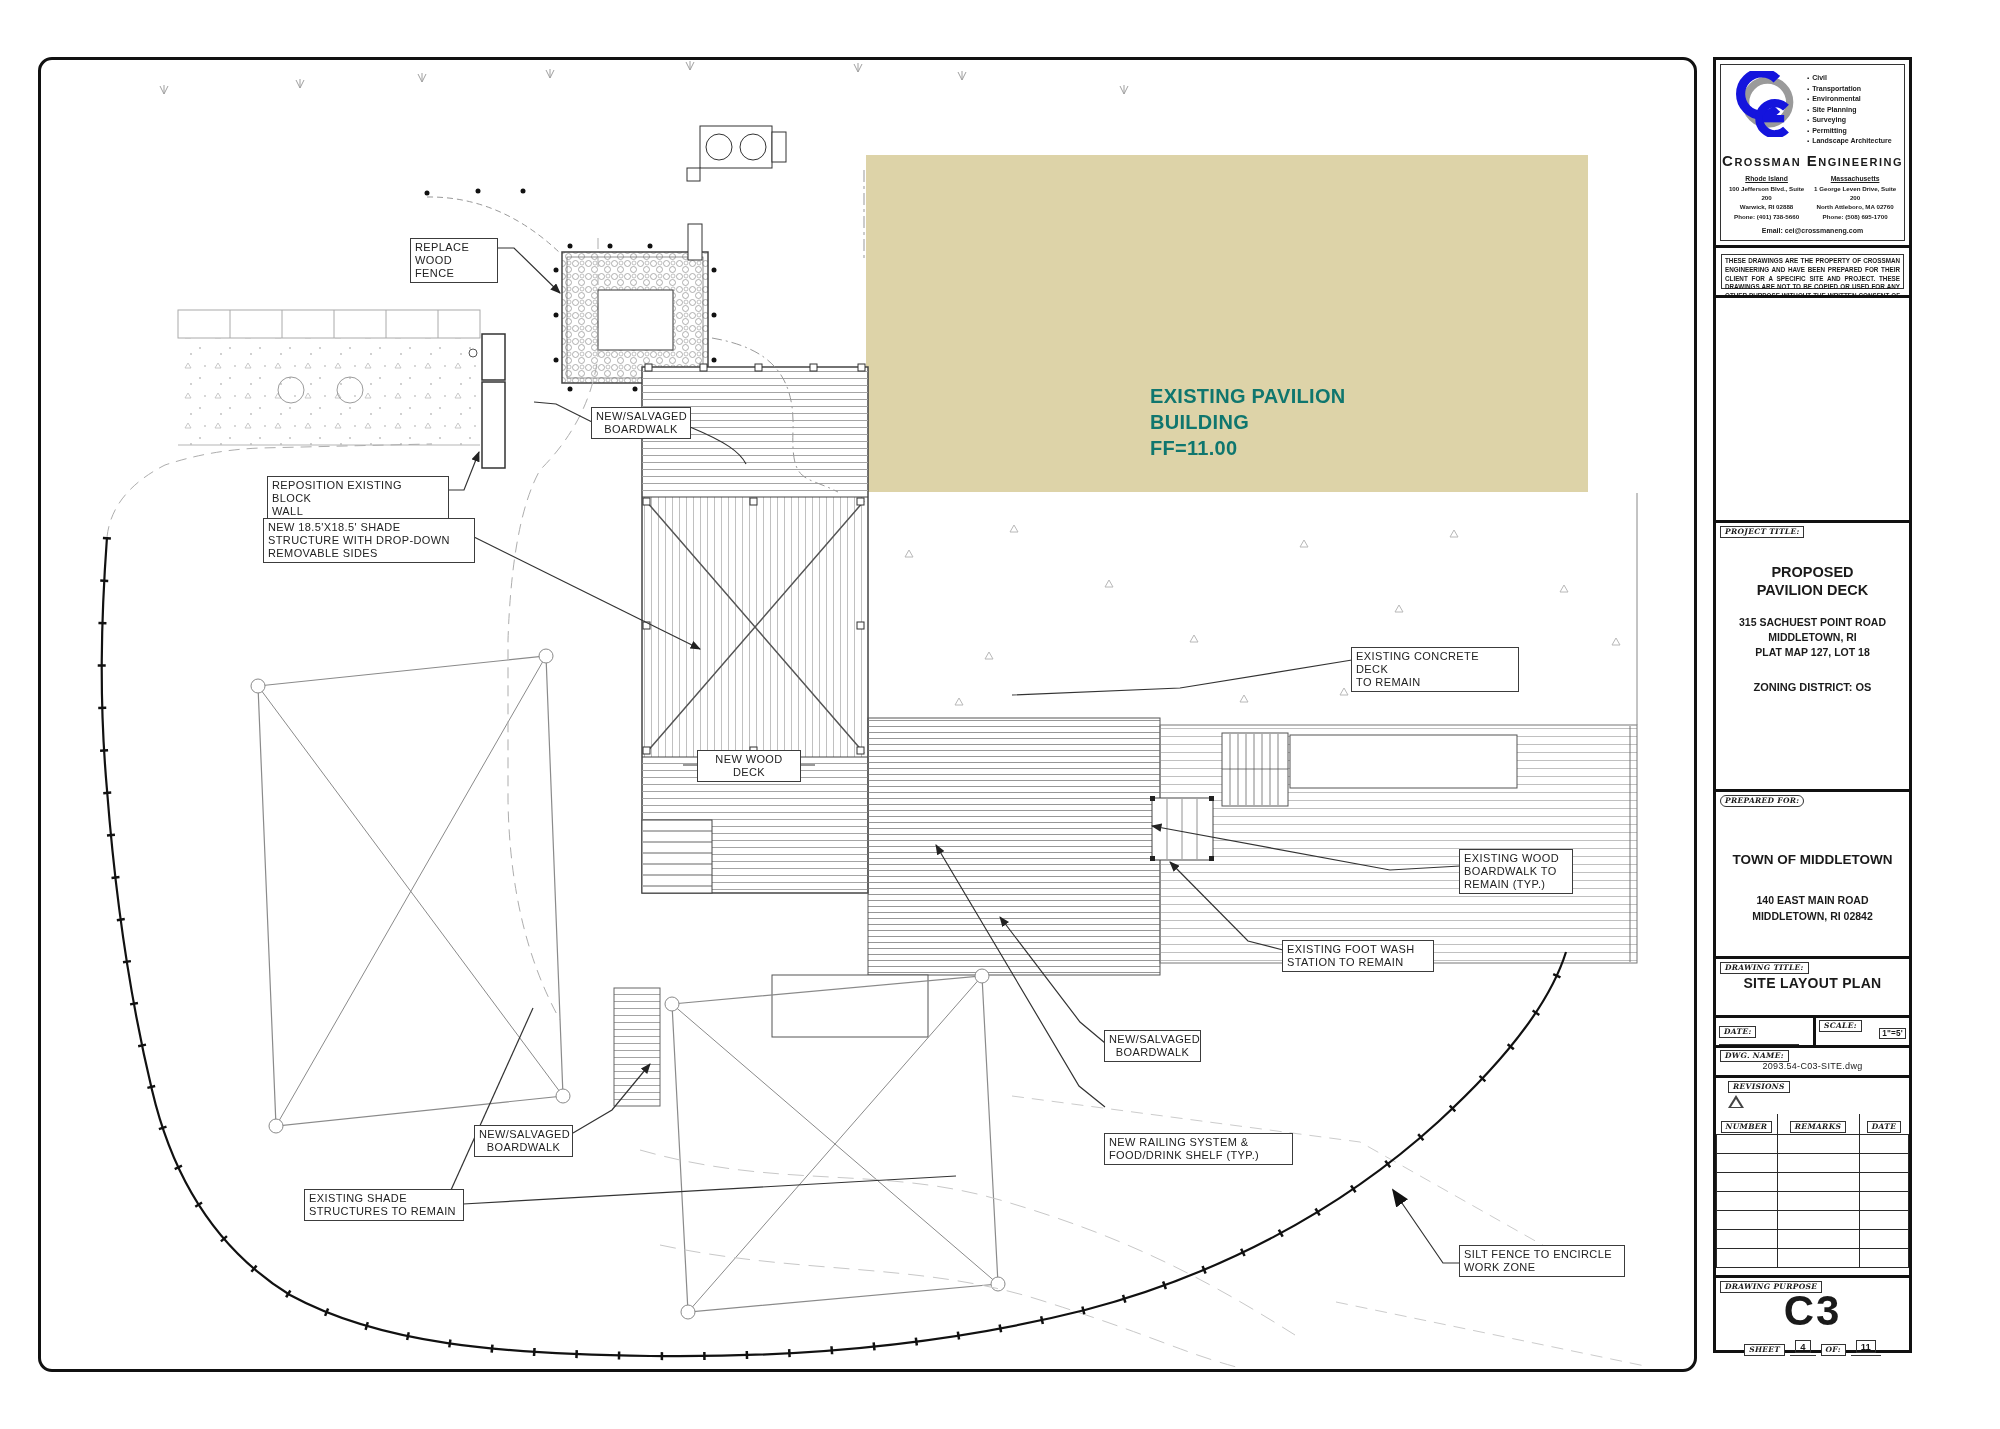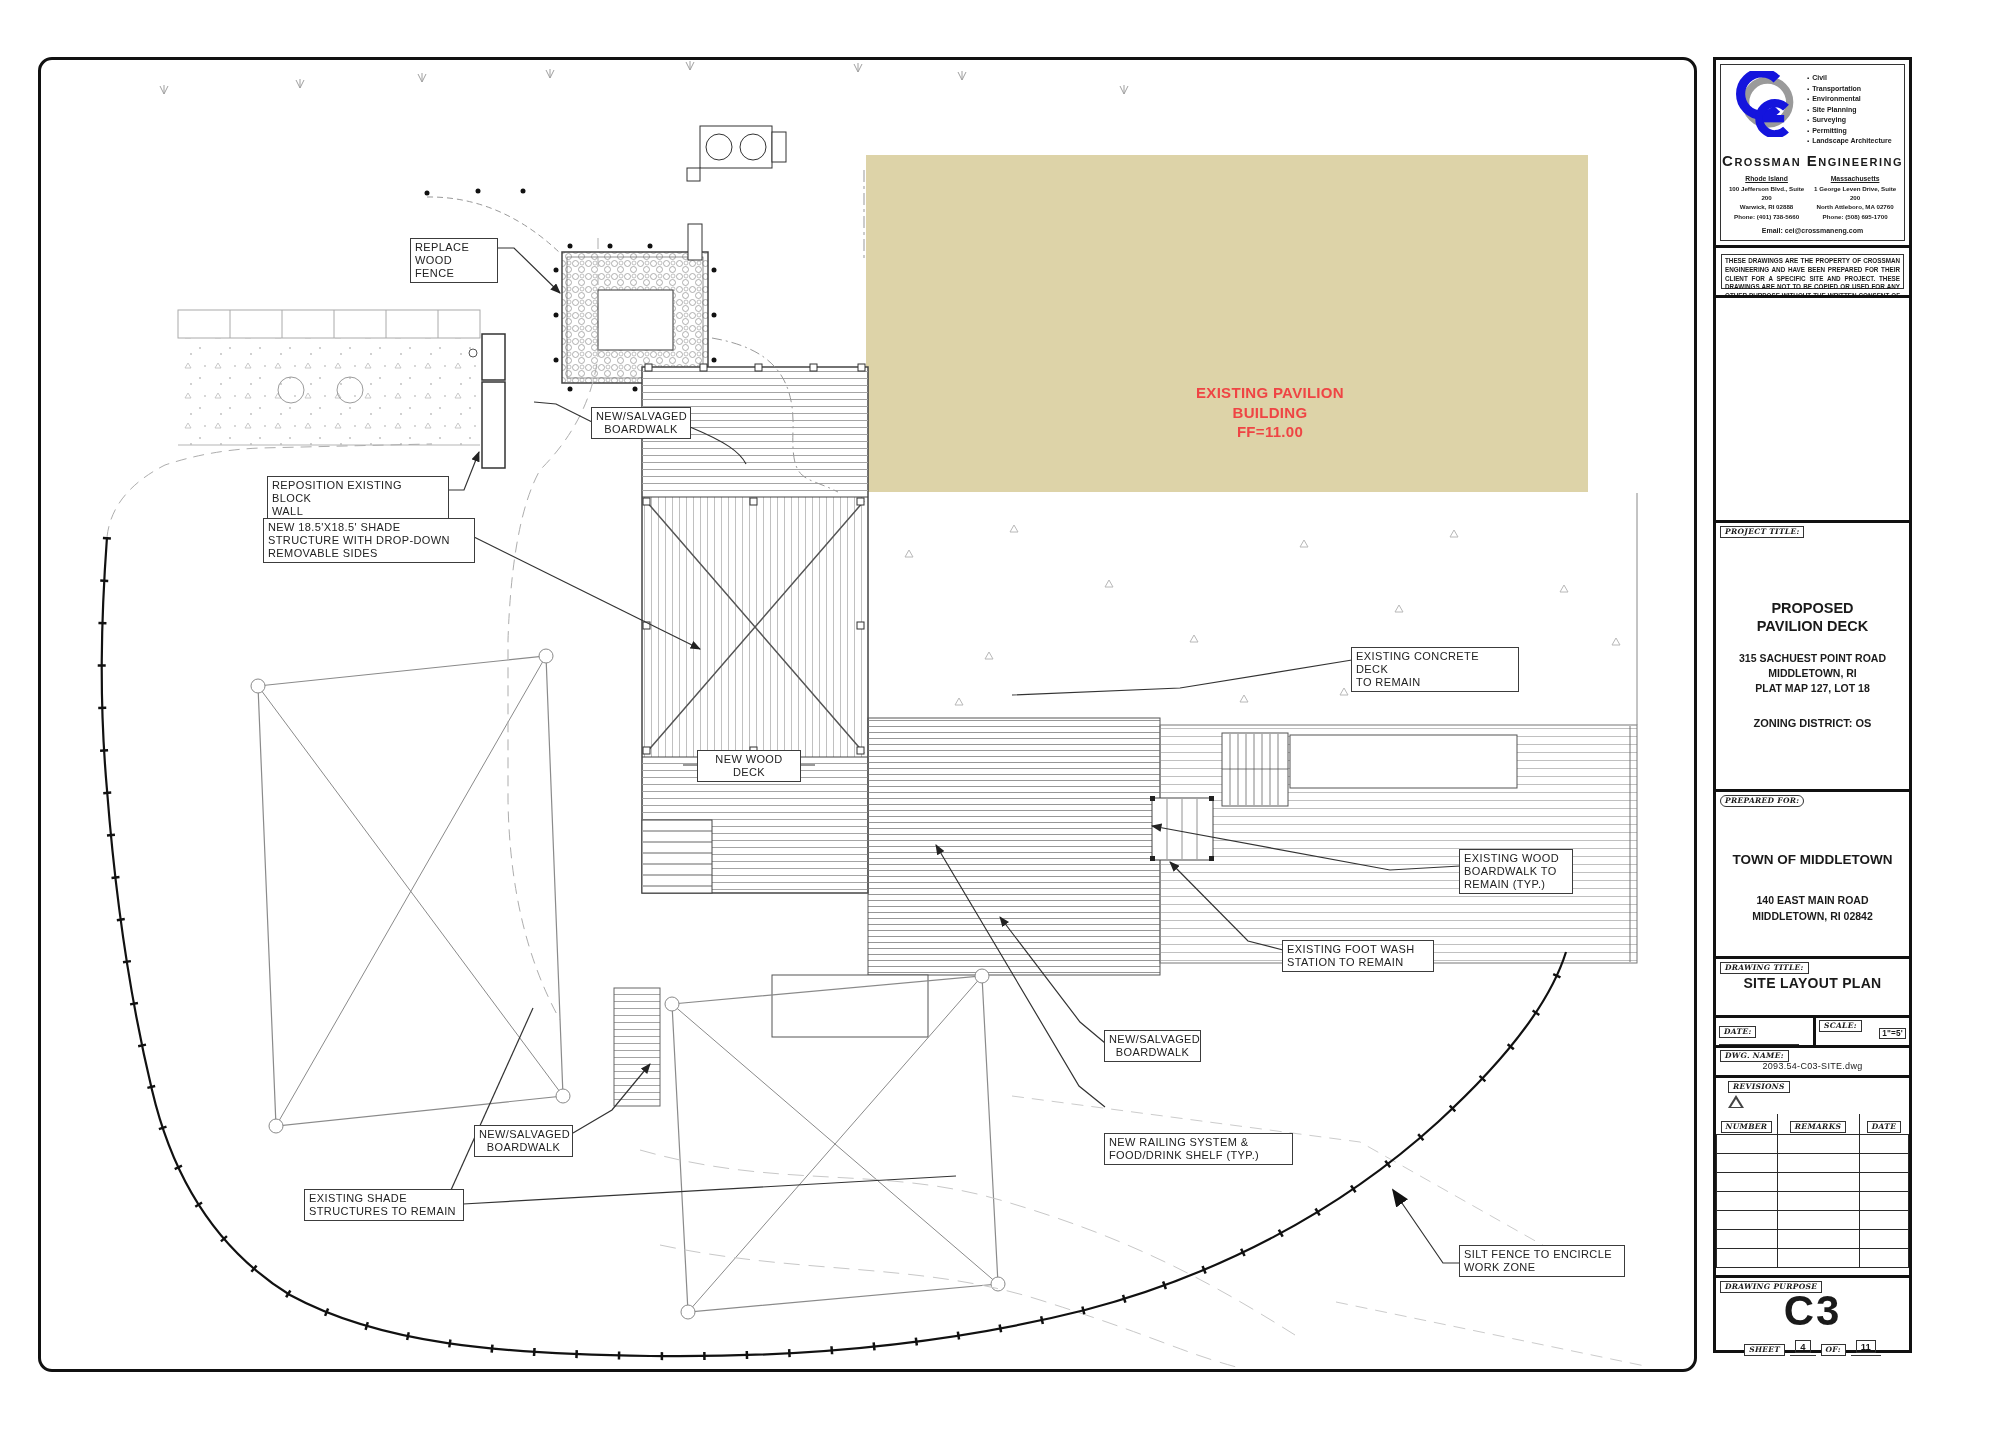--- a/index.html
+++ b/index.html
@@ -8,42 +8,42 @@
   
   #plan-frame{left:38px;top:57px;width:1659px;height:1315px;border:3px solid #111;
     border-radius:14px;box-sizing:border-box;}
   #pavilion{left:866px;top:155px;width:722px;height:337px;z-index:1;}
   #plan-svg{left:0;top:0;width:2000px;height:1429px;z-index:2;}
   
   .lbl{z-index:3;background:#fff;border:1.3px solid #3c3c3c;padding:2px 4px;
     font-size:11px;line-height:1.18;letter-spacing:.4px;color:#222;
     white-space:pre-line;box-sizing:border-box;}
   .ctr{text-align:center;}
-  .pav-label{z-index:3;font-weight:bold;font-size:15px;line-height:1.3;text-align:center;
-    letter-spacing:.3px;color:#ef4444;white-space:pre-line;}
+  .pav-label{z-index:3;font-weight:bold;font-size:20px;line-height:1.3;text-align:left;
+    letter-spacing:.3px;color:#0f766e;white-space:pre-line;}
   
   #titleblock{left:1713px;top:57px;width:199px;height:1296px;border:3px solid #111;
     box-sizing:border-box;background:#fff;z-index:4;}
   .tb-sec{position:absolute;left:0;right:0;box-sizing:border-box;border-top:3px solid #111;overflow:hidden;}
   .tb-sec.first{border-top:none;}
   .chip{display:inline-block;border:1px solid #333;padding:0 4px;font-family:"DejaVu Serif",serif;
     font-style:italic;font-weight:bold;font-size:7.5px;letter-spacing:.3px;background:#fff;line-height:1.35;}
   .tb-inner{position:absolute;left:4px;right:4px;top:4px;bottom:4px;border:1px solid #333;}
   .svc{list-style:none;margin:0;padding:0;font-size:7px;font-weight:bold;line-height:1.5;}
   .svc li::before{content:"\25AA";margin-right:3px;font-size:6px;}
   .co-name{text-align:center;font-variant:small-caps;font-weight:bold;font-size:15px;
     letter-spacing:1.5px;margin-top:5px;}
   .addr-row{display:flex;justify-content:space-between;margin-top:5px;padding:0 3px;}
   .addr{font-size:6.2px;font-weight:bold;text-align:center;line-height:1.5;}
   .addr .region{text-decoration:underline;font-size:6.8px;}
   .email{text-align:center;font-size:7px;font-weight:bold;margin-top:6px;}
   .disc-box{position:absolute;left:5px;right:5px;top:6px;bottom:6px;border:1px solid #333;
     padding:2px 3px;font-size:6.3px;font-weight:bold;line-height:1.4;text-align:justify;box-sizing:border-box;}
   .proj-name{text-align:center;font-weight:bold;font-size:14.5px;line-height:1.25;
-    white-space:pre-line;margin-top:76px;}
+    white-space:pre-line;margin-top:40px;}
   .proj-addr{text-align:center;font-weight:bold;font-size:10.5px;line-height:1.4;
     white-space:pre-line;margin-top:16px;}
   .proj-zone{text-align:center;font-weight:bold;font-size:11px;margin-top:22px;}
   .client{text-align:center;font-weight:bold;font-size:13.5px;margin-top:60px;}
   .client-addr{text-align:center;font-weight:bold;font-size:10.5px;line-height:1.5;
     white-space:pre-line;margin-top:26px;}
   .dwg-title{text-align:center;font-weight:bold;font-size:14px;margin-top:16px;letter-spacing:.3px;}
   .cell{position:absolute;top:0;bottom:0;padding:2px 3px;box-sizing:border-box;}
   .boxval{display:inline-block;border:1px solid #333;font-size:8.2px;font-weight:bold;
     padding:0 2px;margin-top:1px;letter-spacing:.2px;}

